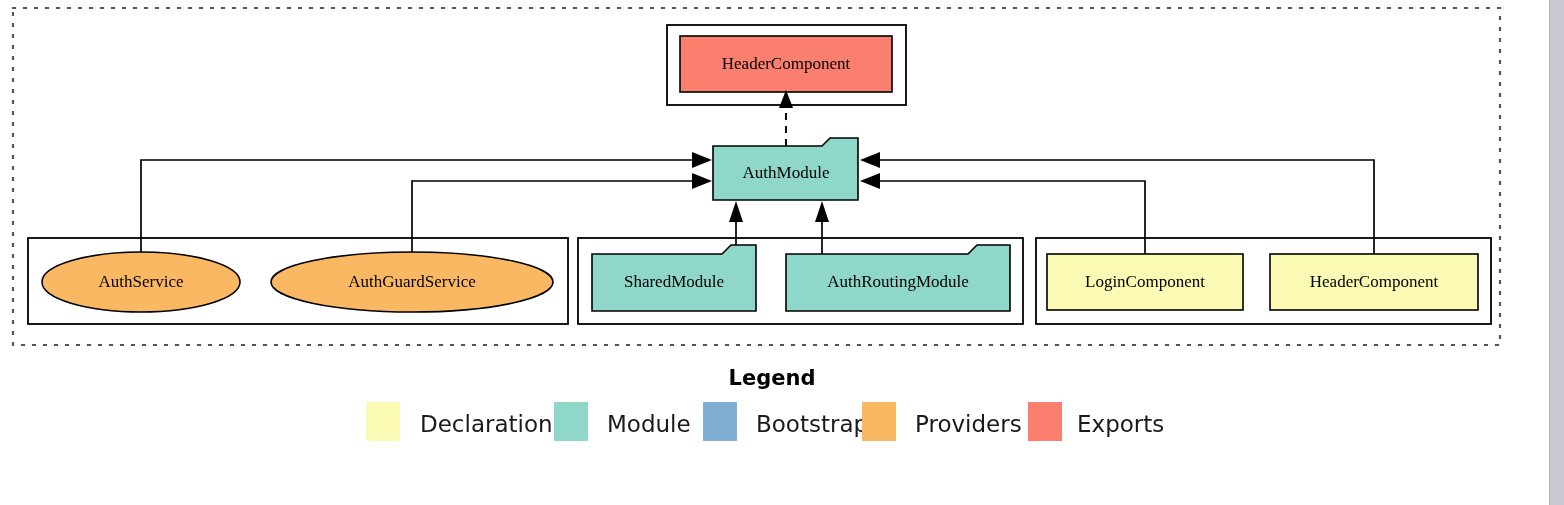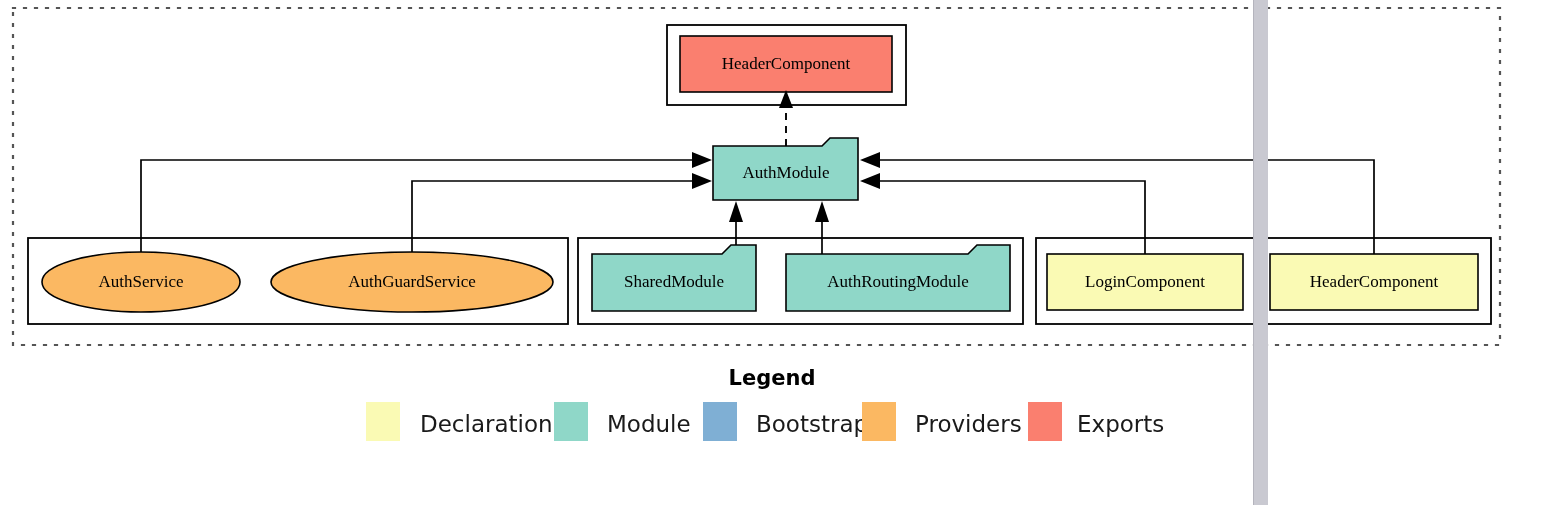--- a/index.html
+++ b/index.html
@@ -8,21 +8,21 @@
     background: #ffffff;
   }
   body {
     width: 1564px;
     height: 505px;
     overflow: hidden;
     font-family: "Liberation Sans", sans-serif;
   }
   #root {
     position: relative;
-    width: 1268px;
+    width: 1564px;
     height: 505px;
     background: #ffffff;
   }
   #diagram-svg {
     position: absolute;
     left: 0;
     top: 0;
     display: block;
   }
   .node-label {

